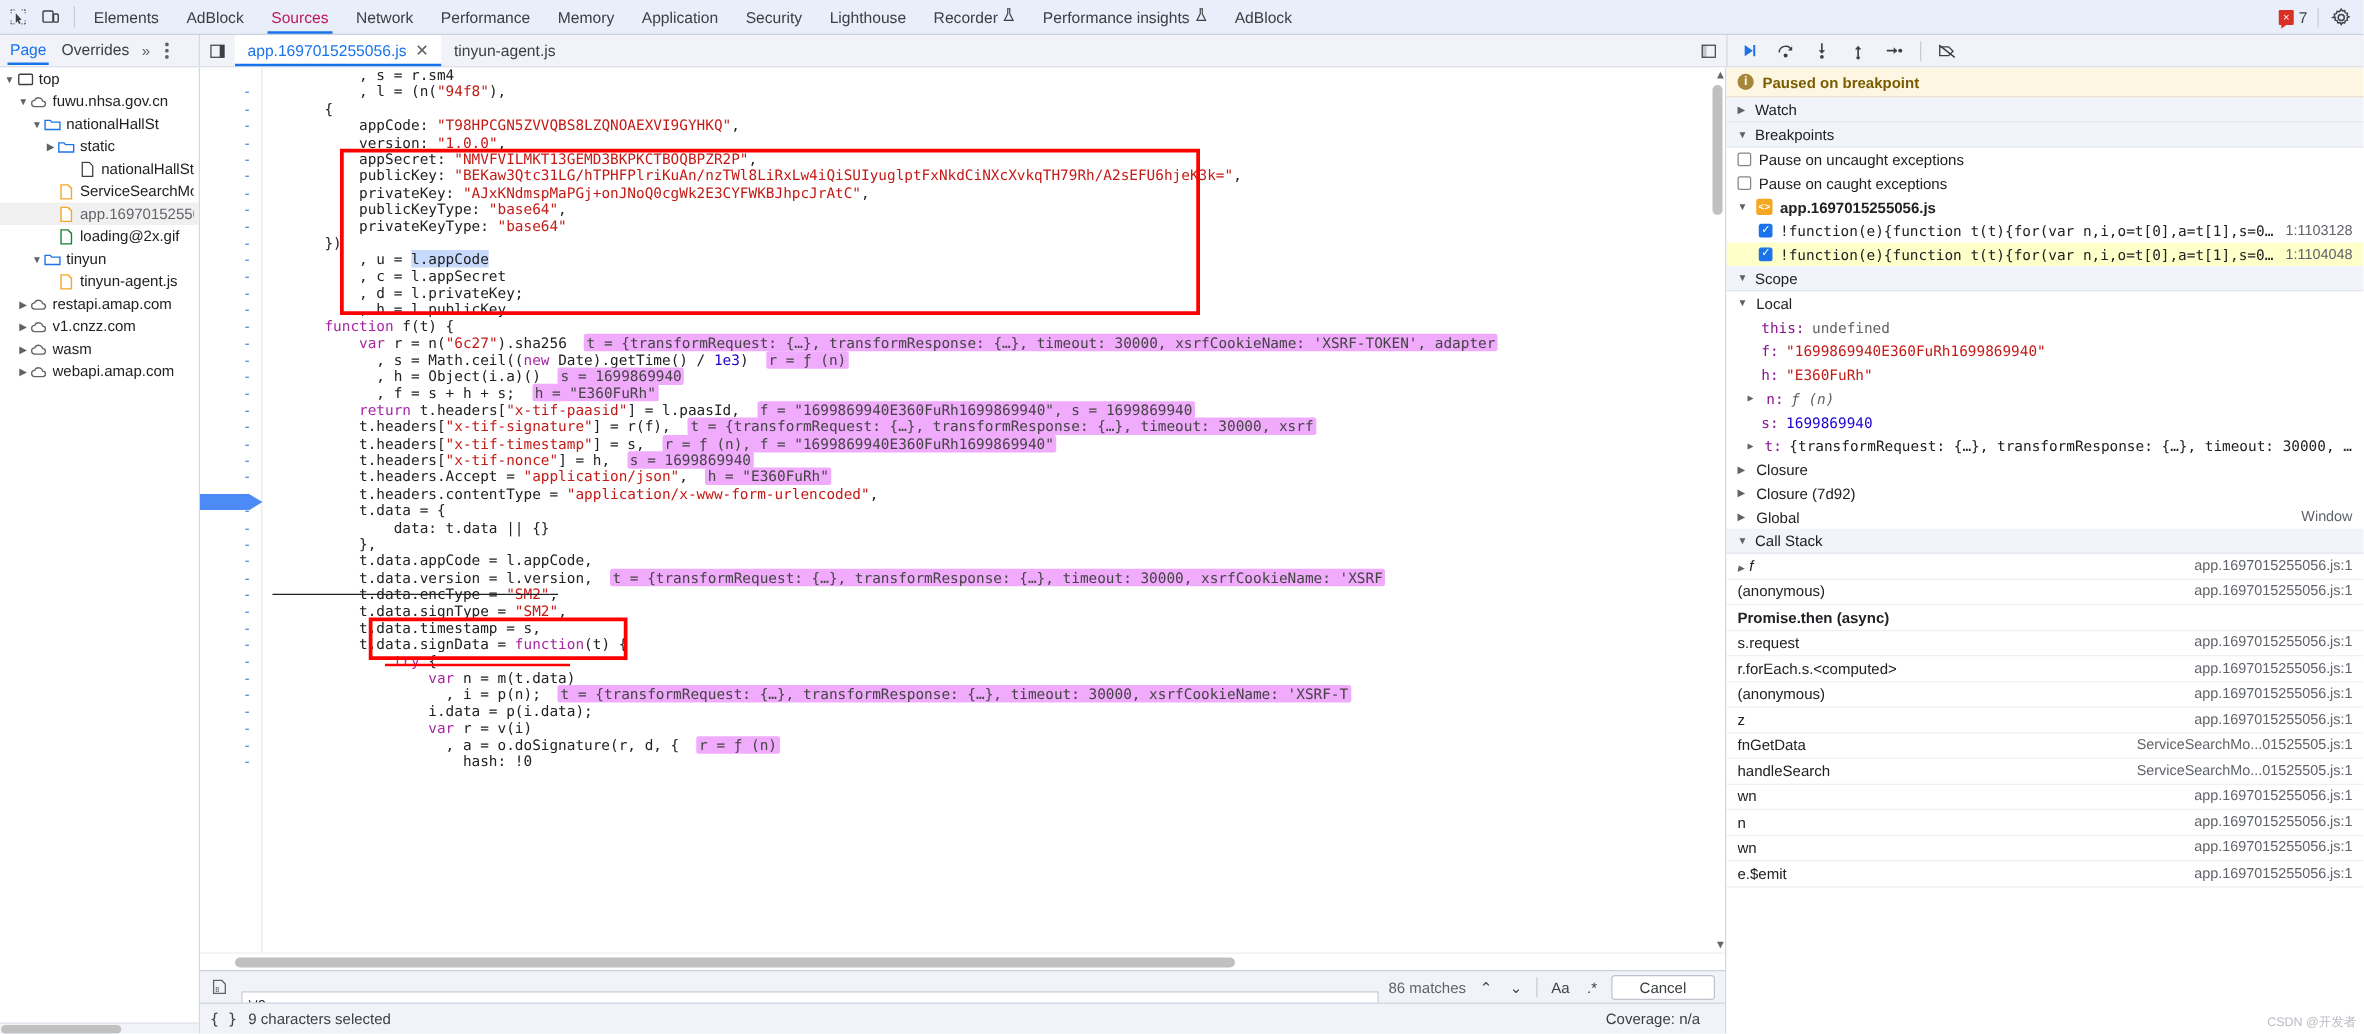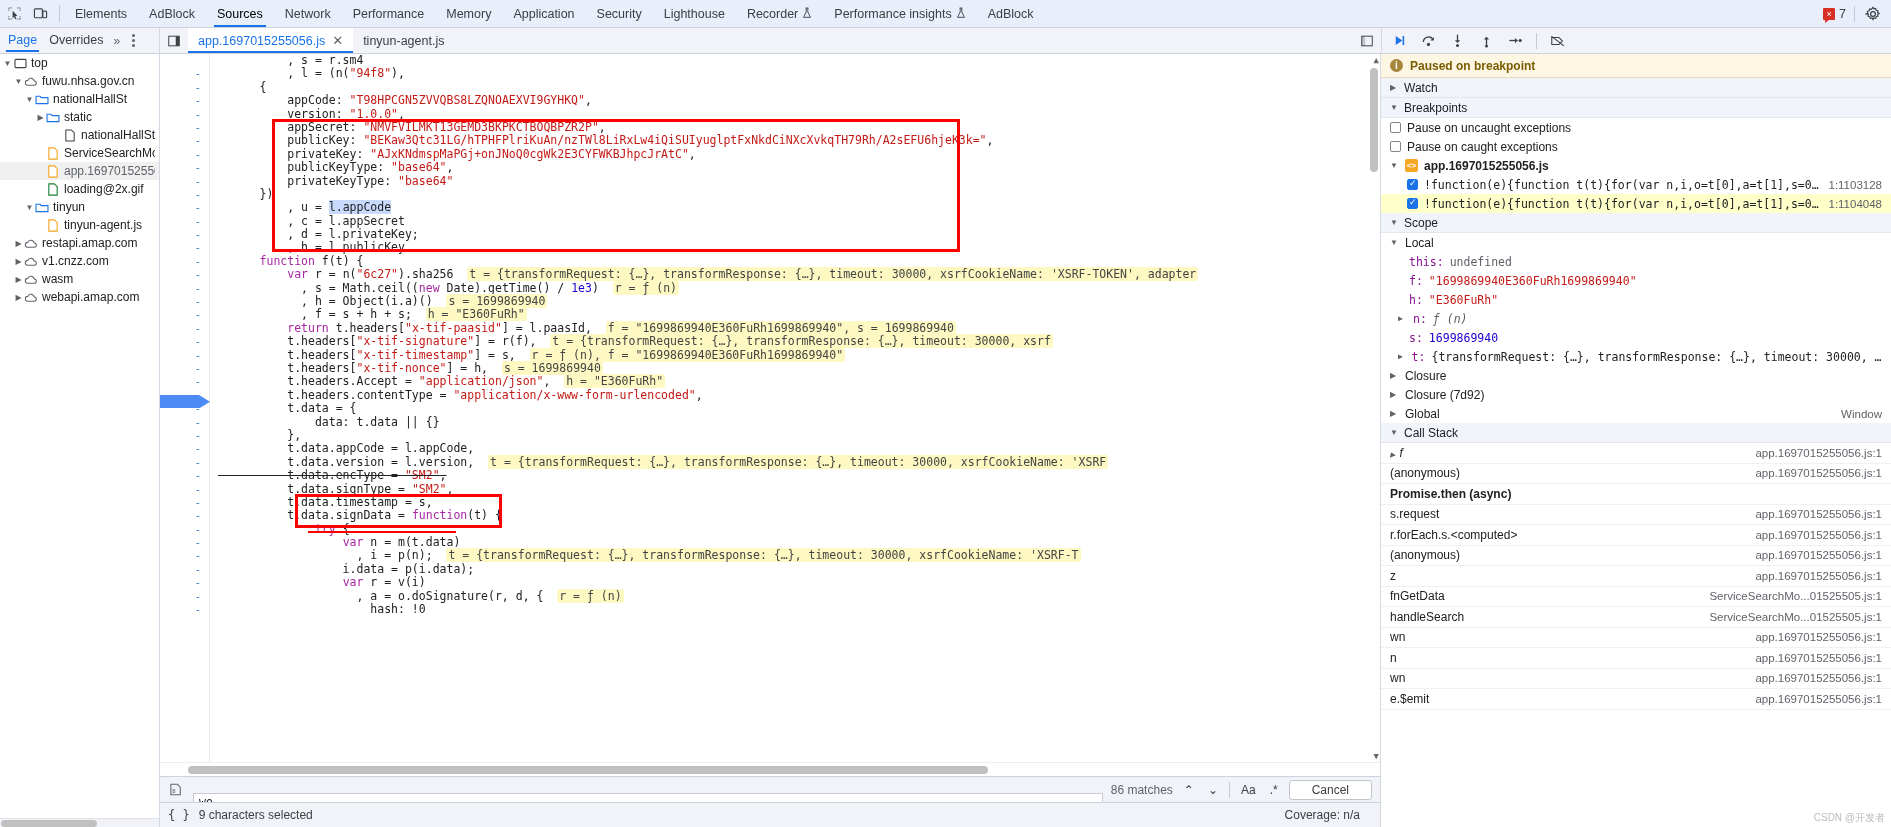--- a/index.html
+++ b/index.html
@@ -23,21 +23,21 @@
   }
   .tb-icons { display:flex; align-items:center; padding:0 5px; gap:7px; }
   .tb-ico { width:19px; height:19px; display:flex; align-items:center; justify-content:center; cursor:pointer; }
   .tb-sep { width:1px; background:#c5cbd6; margin:5px 4px; }
   .tabs { display:flex; align-items:stretch; flex:1; }
   .tab {
     display:flex; align-items:center; gap:4px;
     padding:0 11px; font-size:12.5px; color:#3c4043;
     cursor:pointer; position:relative; white-space:nowrap;
   }
-  .tab.active { color:#000000; }
+  .tab.active { color:#be185d; }
   .tab.active::after {
     content:""; position:absolute; left:8px; right:8px; bottom:0; height:2px; background:#1a73e8;
   }
   .tab .flask { font-size:11px; }
   .topbar-right { display:flex; align-items:center; gap:8px; padding-right:9px; }
   .errbadge { display:flex; align-items:center; gap:4px; font-size:12.5px; color:#3c4043; }
   .errsq { width:12px; height:12px; background:#d93025; color:#fff; font-size:9px;
            display:flex; align-items:center; justify-content:center; border-radius:1px;
            position:relative; }
   .errsq::after { content:""; position:absolute; left:2px; bottom:-3px; border-left:4px solid #d93025;
@@ -88,21 +88,21 @@
                font-family:"DejaVu Sans Mono","Liberation Mono",monospace; font-size:11.5px; }
   .gutter { position:absolute; left:0; top:0; bottom:0; width:50px; background:#fff;
             border-right:1px solid #e8e8e8; }
   .gline { height:13.4px; line-height:13.4px; text-align:right; padding-right:8px;
            color:#3b78c9; font-size:11px; }
   .codelines { position:absolute; left:50px; right:0; top:0; }
   .cl { height:13.4px; line-height:13.4px; white-space:pre; padding-left:8px; color:#202124; }
   .kw { color:#a626a4; }
   .str { color:#c41a16; }
   .num { color:#1c00cf; }
-  .hint { background:#fef9c3; color:#444; border-radius:2px; padding:0 2px; }
+  .hint { background:#f0abfc; color:#444; border-radius:2px; padding:0 2px; }
   .sel-tok { background:#c8dafc; }
   .strike { text-decoration:line-through; }
   .bp-marker { position:absolute; left:0; width:50px; height:13.4px; background:#4285f4;
                clip-path:polygon(0 0, 78% 0, 100% 50%, 78% 100%, 0 100%); opacity:.95; }
   .redbox { position:absolute; border:3px solid #fe0000; pointer-events:none; }
   .strike-red { position:absolute; height:2px; background:#fe0000; }
 
   .hscroll { height:14px; background:#fff; border-top:1px solid #eee; position:relative; }
   .hthumb { position:absolute; top:3px; height:8px; background:#c0c0c0; border-radius:4px; }
   .vscroll-col { position:absolute; right:0; top:0; bottom:0; width:13px; background:#fff; }

